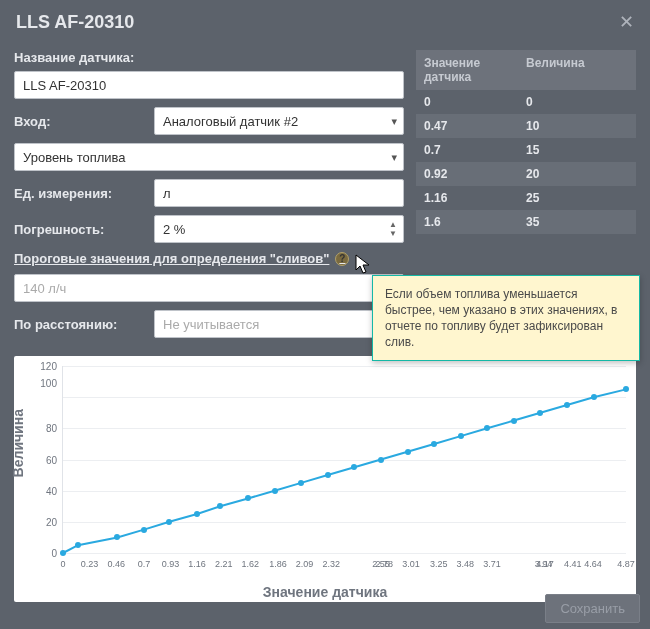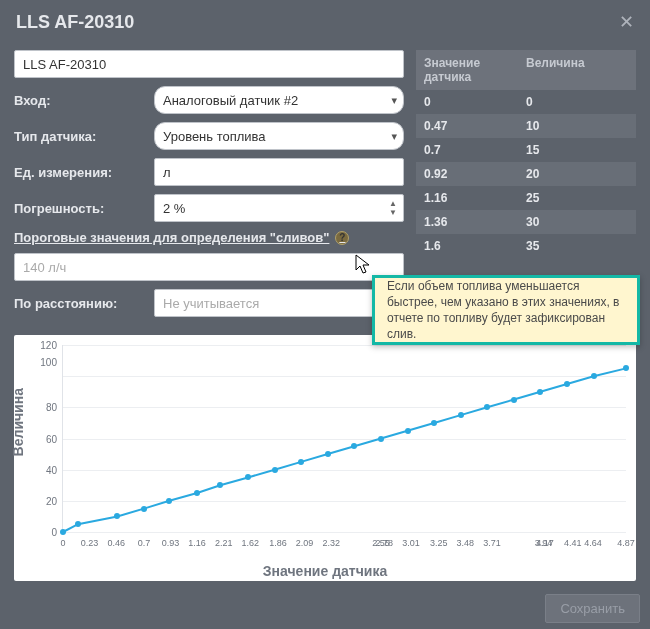--- a/index.html
+++ b/index.html
@@ -101,21 +101,20 @@
     font-size: 13px;
     color: #333;
   }
   input.text::placeholder { color: #aaa; }
   .select {
     padding-right: 26px;
     display: flex;
     align-items: center;
     cursor: pointer;
     position: relative;
-    border-radius: 11px;
   }
   .select .chev, .stepper .chev {
     position: absolute;
     right: 6px;
     top: 50%;
     transform: translateY(-50%);
     color: #555;
     font-size: 11px;
     pointer-events: none;
   }
@@ -161,25 +160,25 @@
     padding: 5px 8px;
   }
   .tbl .trow:nth-child(odd) { background: #5c626b; }
   .tbl .trow:nth-child(even) { background: #686e77; }
   .tbl .trow > div { flex: 1; color: #e6e8ec; font-weight: bold; }
 
   
   .tooltip {
     position: absolute;
     background: #fff6cf;
-    border: 3px solid #14b8a6;
+    border: 1px solid #14b8a6;
     color: #4a4a4a;
     font-size: 12px;
     line-height: 16px;
-    padding: 0 12px;
+    padding: 10px 12px;
     width: 268px;
     z-index: 10;
     box-shadow: 0 2px 6px rgba(0,0,0,.25);
   }
 
   
   .cursor {
     position: absolute;
     z-index: 11;
     width: 18px;
@@ -285,38 +284,38 @@
   <div class="titlebar">
     <h1>LLS AF-20310</h1>
     <span class="close-x">✕</span>
   </div>
 
   <div class="content">
     <div class="top">
 
       <div class="form-col">
 
+        <div class="lbl" style="margin-bottom:6px;">Название датчика:</div>
         <div class="row full">
           <div class="field-wrap">
             <input class="text" value="LLS AF-20310" style="">
           </div>
         </div>
 
         <div class="row">
           <div class="lbl">Вход:</div>
           <div class="field-wrap">
             <div class="select">
               <span>Аналоговый датчик #2</span>
               <span class="chev">▾</span>
             </div>
           </div>
         </div>
 
         <div class="row">
-          <div class="lbl">Тип датчика:</div>
           <div class="field-wrap">
             <div class="select">
               <span>Уровень топлива</span>
               <span class="chev">▾</span>
             </div>
           </div>
         </div>
 
         <div class="row">
           <div class="lbl">Ед. измерения:</div>
@@ -373,24 +372,20 @@
               <div>0.7</div>
               <div>15</div>
             </div>
             <div class="trow">
               <div>0.92</div>
               <div>20</div>
             </div>
             <div class="trow">
               <div>1.16</div>
               <div>25</div>
-            </div>
-            <div class="trow">
-              <div>1.36</div>
-              <div>30</div>
             </div>
             <div class="trow">
               <div>1.6</div>
               <div>35</div>
             </div>
           </div>
       </div>
     </div>
 
     <div class="chart-card">

